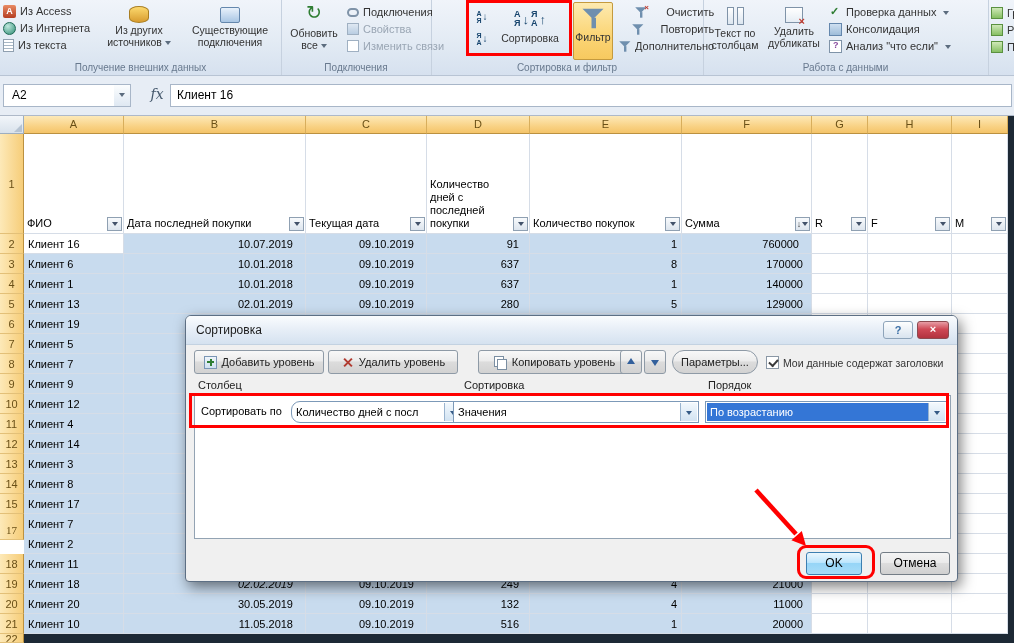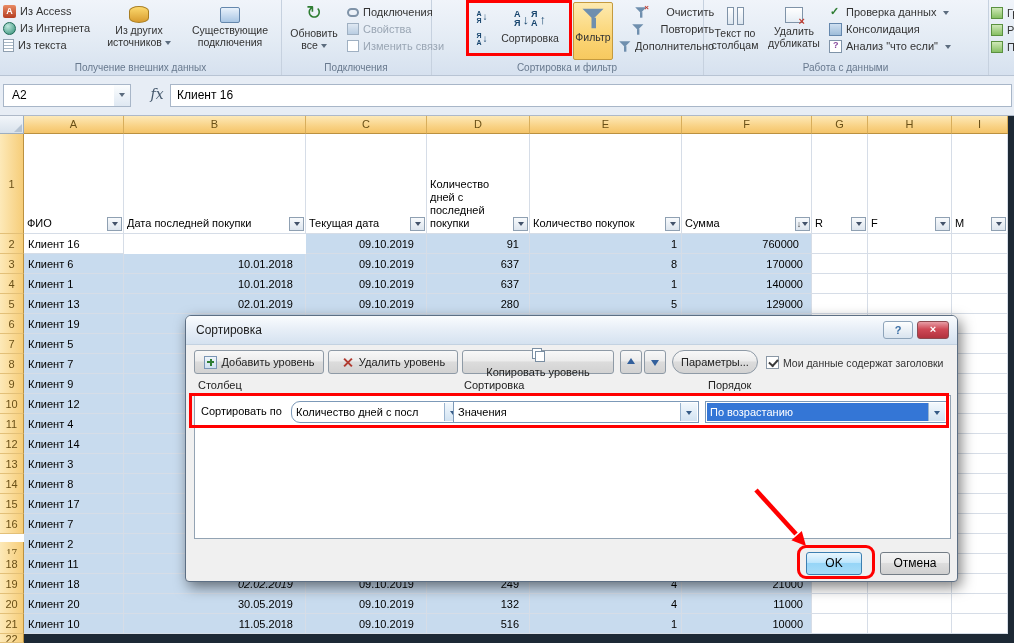--- a/index.html
+++ b/index.html
@@ -111,21 +111,21 @@
   .dlg-title-text{position:absolute;left:10px;top:7px;font-size:12px;color:#1c1c1c;}
   .dlg-help{position:absolute;right:44px;top:5px;width:30px;height:18px;border:1px solid #8ea4ba;border-radius:3px;
     background:linear-gradient(#fdfefe,#d9e4ef);text-align:center;font-size:11px;font-weight:bold;color:#3a6ea5;
     line-height:16px;box-sizing:border-box;}
   .dlg-close{position:absolute;right:8px;top:5px;width:32px;height:18px;border:1px solid #8c4a50;border-radius:3px;
     background:linear-gradient(#e79da5,#cf4956 45%,#b2333f);text-align:center;font-size:11px;font-weight:bold;color:#fff;
     line-height:15px;box-sizing:border-box;}
   .tb-btn{position:absolute;top:34px;height:24px;box-sizing:border-box;border:1px solid #8e9aa6;border-radius:3px;
     background:linear-gradient(#f8f8f8,#ececec 45%,#dcdcdc 50%,#d2d2d2);font-size:11px;color:#222;
     display:flex;align-items:center;justify-content:center;gap:5px;white-space:nowrap;}
-  #tb-add{left:8px;width:130px;} #tb-del{left:142px;width:130px;} #tb-copy{left:276px;width:152px;flex-direction:column;}
+  #tb-add{left:8px;width:130px;} #tb-del{left:142px;width:130px;} #tb-copy{left:292px;width:152px;}
   #tb-up{left:434px;width:22px;} #tb-down{left:458px;width:22px;} #tb-opt{left:486px;width:86px;border-radius:12px;}
   .ic-add{width:13px;height:13px;position:relative;background:linear-gradient(#eef4fa,#cfe0f0);border:1px solid #7a96b5;box-sizing:border-box;flex:none;}
   .ic-add::before{content:"";position:absolute;left:5px;top:2px;width:2px;height:7px;background:#2e7d32;}
   .ic-add::after{content:"";position:absolute;left:2.5px;top:4.5px;width:7px;height:2px;background:#2e7d32;}
   .ic-del{width:13px;height:13px;position:relative;flex:none;}
   .ic-del::before,.ic-del::after{content:"";position:absolute;left:6px;top:1px;width:2px;height:11px;background:#b03a30;}
   .ic-del::before{transform:rotate(45deg);} .ic-del::after{transform:rotate(-45deg);}
   .ic-copy{width:14px;height:14px;position:relative;flex:none;}
   .ic-copy::before{content:"";position:absolute;left:1px;top:1px;width:8px;height:9px;background:#fff;border:1px solid #7a8ea2;}
   .ic-copy::after{content:"";position:absolute;left:4px;top:4px;width:8px;height:9px;background:#fff;border:1px solid #7a8ea2;}
@@ -386,20 +386,21 @@
         </div>
       </div>
       <div class="cell hcell" style="left: 952px; top: 18px; width: 56px; height: 100px;">
         <div class="htext">M</div>
         <div class="fbtn">
           <div class="ftri"></div>
         </div>
       </div>
       <div class="rowhead" style="top: 118px; height: 20px;">2</div>
       <div class="cell" style="left: 24px; top: 118px; width: 100px; height: 20px; padding-right: 0px; padding-left: 4px;">Клиент 16</div>
+      <div class="cell sel r" style="left: 124px; top: 118px; width: 182px; height: 20px; padding-right: 12px; padding-left: 0px;">10.07.2019</div>
       <div class="cell sel r" style="left: 306px; top: 118px; width: 121px; height: 20px; padding-right: 12px; padding-left: 0px;">09.10.2019</div>
       <div class="cell sel r" style="left: 427px; top: 118px; width: 103px; height: 20px; padding-right: 10px; padding-left: 0px;">91</div>
       <div class="cell sel r" style="left: 530px; top: 118px; width: 152px; height: 20px; padding-right: 4px; padding-left: 0px;">1</div>
       <div class="cell sel r" style="left: 682px; top: 118px; width: 130px; height: 20px; padding-right: 12px; padding-left: 0px;">760000</div>
       <div class="cell" style="left: 812px; top: 118px; width: 56px; height: 20px; padding-right: 0px; padding-left: 0px;"></div>
       <div class="cell" style="left: 868px; top: 118px; width: 84px; height: 20px; padding-right: 0px; padding-left: 0px;"></div>
       <div class="cell" style="left: 952px; top: 118px; width: 56px; height: 20px; padding-right: 0px; padding-left: 0px;"></div>
       <div class="rowhead" style="top: 138px; height: 20px;">3</div>
       <div class="cell sel" style="left: 24px; top: 138px; width: 100px; height: 20px; padding-right: 0px; padding-left: 4px;">Клиент 6</div>
       <div class="cell sel r" style="left: 124px; top: 138px; width: 182px; height: 20px; padding-right: 12px; padding-left: 0px;">10.01.2018</div>
@@ -533,21 +534,21 @@
       <div class="rowhead" style="top: 398px; height: 20px;">16</div>
       <div class="cell sel" style="left: 24px; top: 398px; width: 100px; height: 20px; padding-right: 0px; padding-left: 4px;">Клиент 7</div>
       <div class="cell sel r" style="left: 124px; top: 398px; width: 182px; height: 20px; padding-right: 12px; padding-left: 0px;"></div>
       <div class="cell sel r" style="left: 306px; top: 398px; width: 121px; height: 20px; padding-right: 12px; padding-left: 0px;"></div>
       <div class="cell sel r" style="left: 427px; top: 398px; width: 103px; height: 20px; padding-right: 10px; padding-left: 0px;"></div>
       <div class="cell sel r" style="left: 530px; top: 398px; width: 152px; height: 20px; padding-right: 4px; padding-left: 0px;"></div>
       <div class="cell sel r" style="left: 682px; top: 398px; width: 130px; height: 20px; padding-right: 8px; padding-left: 0px;"></div>
       <div class="cell" style="left: 812px; top: 398px; width: 56px; height: 20px; padding-right: 0px; padding-left: 0px;"></div>
       <div class="cell" style="left: 868px; top: 398px; width: 84px; height: 20px; padding-right: 0px; padding-left: 0px;"></div>
       <div class="cell" style="left: 952px; top: 398px; width: 56px; height: 20px; padding-right: 0px; padding-left: 0px;"></div>
-      <div class="rowhead" style="top: 426px; height: 20px; font-family: Liberation Serif, serif;">17</div>
+      <div class="rowhead" style="top: 404px; height: 20px; font-family: Liberation Serif, serif;">17</div>
       <div class="cell sel" style="left: 24px; top: 418px; width: 100px; height: 20px; padding-right: 0px; padding-left: 4px;">Клиент 2</div>
       <div class="cell sel r" style="left: 124px; top: 418px; width: 182px; height: 20px; padding-right: 12px; padding-left: 0px;"></div>
       <div class="cell sel r" style="left: 306px; top: 418px; width: 121px; height: 20px; padding-right: 12px; padding-left: 0px;"></div>
       <div class="cell sel r" style="left: 427px; top: 418px; width: 103px; height: 20px; padding-right: 10px; padding-left: 0px;"></div>
       <div class="cell sel r" style="left: 530px; top: 418px; width: 152px; height: 20px; padding-right: 4px; padding-left: 0px;"></div>
       <div class="cell sel r" style="left: 682px; top: 418px; width: 130px; height: 20px; padding-right: 8px; padding-left: 0px;"></div>
       <div class="cell" style="left: 812px; top: 418px; width: 56px; height: 20px; padding-right: 0px; padding-left: 0px;"></div>
       <div class="cell" style="left: 868px; top: 418px; width: 84px; height: 20px; padding-right: 0px; padding-left: 0px;"></div>
       <div class="cell" style="left: 952px; top: 418px; width: 56px; height: 20px; padding-right: 0px; padding-left: 0px;"></div>
       <div class="rowhead" style="top: 438px; height: 20px;">18</div>
@@ -579,21 +580,21 @@
       <div class="cell sel r" style="left: 682px; top: 478px; width: 130px; height: 20px; padding-right: 8px; padding-left: 0px;">11000</div>
       <div class="cell" style="left: 812px; top: 478px; width: 56px; height: 20px; padding-right: 0px; padding-left: 0px;"></div>
       <div class="cell" style="left: 868px; top: 478px; width: 84px; height: 20px; padding-right: 0px; padding-left: 0px;"></div>
       <div class="cell" style="left: 952px; top: 478px; width: 56px; height: 20px; padding-right: 0px; padding-left: 0px;"></div>
       <div class="rowhead" style="top: 498px; height: 20px;">21</div>
       <div class="cell sel" style="left: 24px; top: 498px; width: 100px; height: 20px; padding-right: 0px; padding-left: 4px;">Клиент 10</div>
       <div class="cell sel r" style="left: 124px; top: 498px; width: 182px; height: 20px; padding-right: 12px; padding-left: 0px;">11.05.2018</div>
       <div class="cell sel r" style="left: 306px; top: 498px; width: 121px; height: 20px; padding-right: 12px; padding-left: 0px;">09.10.2019</div>
       <div class="cell sel r" style="left: 427px; top: 498px; width: 103px; height: 20px; padding-right: 10px; padding-left: 0px;">516</div>
       <div class="cell sel r" style="left: 530px; top: 498px; width: 152px; height: 20px; padding-right: 4px; padding-left: 0px;">1</div>
-      <div class="cell sel r" style="left: 682px; top: 498px; width: 130px; height: 20px; padding-right: 8px; padding-left: 0px;">10000</div>
+      <div class="cell sel r" style="left: 682px; top: 498px; width: 130px; height: 20px; padding-right: 8px; padding-left: 0px;">20000</div>
       <div class="cell" style="left: 812px; top: 498px; width: 56px; height: 20px; padding-right: 0px; padding-left: 0px;"></div>
       <div class="cell" style="left: 868px; top: 498px; width: 84px; height: 20px; padding-right: 0px; padding-left: 0px;"></div>
       <div class="cell" style="left: 952px; top: 498px; width: 56px; height: 20px; padding-right: 0px; padding-left: 0px;"></div>
       <div class="rowhead" style="top: 518px; height: 9px; align-items: flex-start; line-height: 10px;">22</div>
     </div>
 
   <div id="dlg">
     <div class="dlg-title">
       <span class="dlg-title-text">Сортировка</span>
       <div class="dlg-help">?</div>

